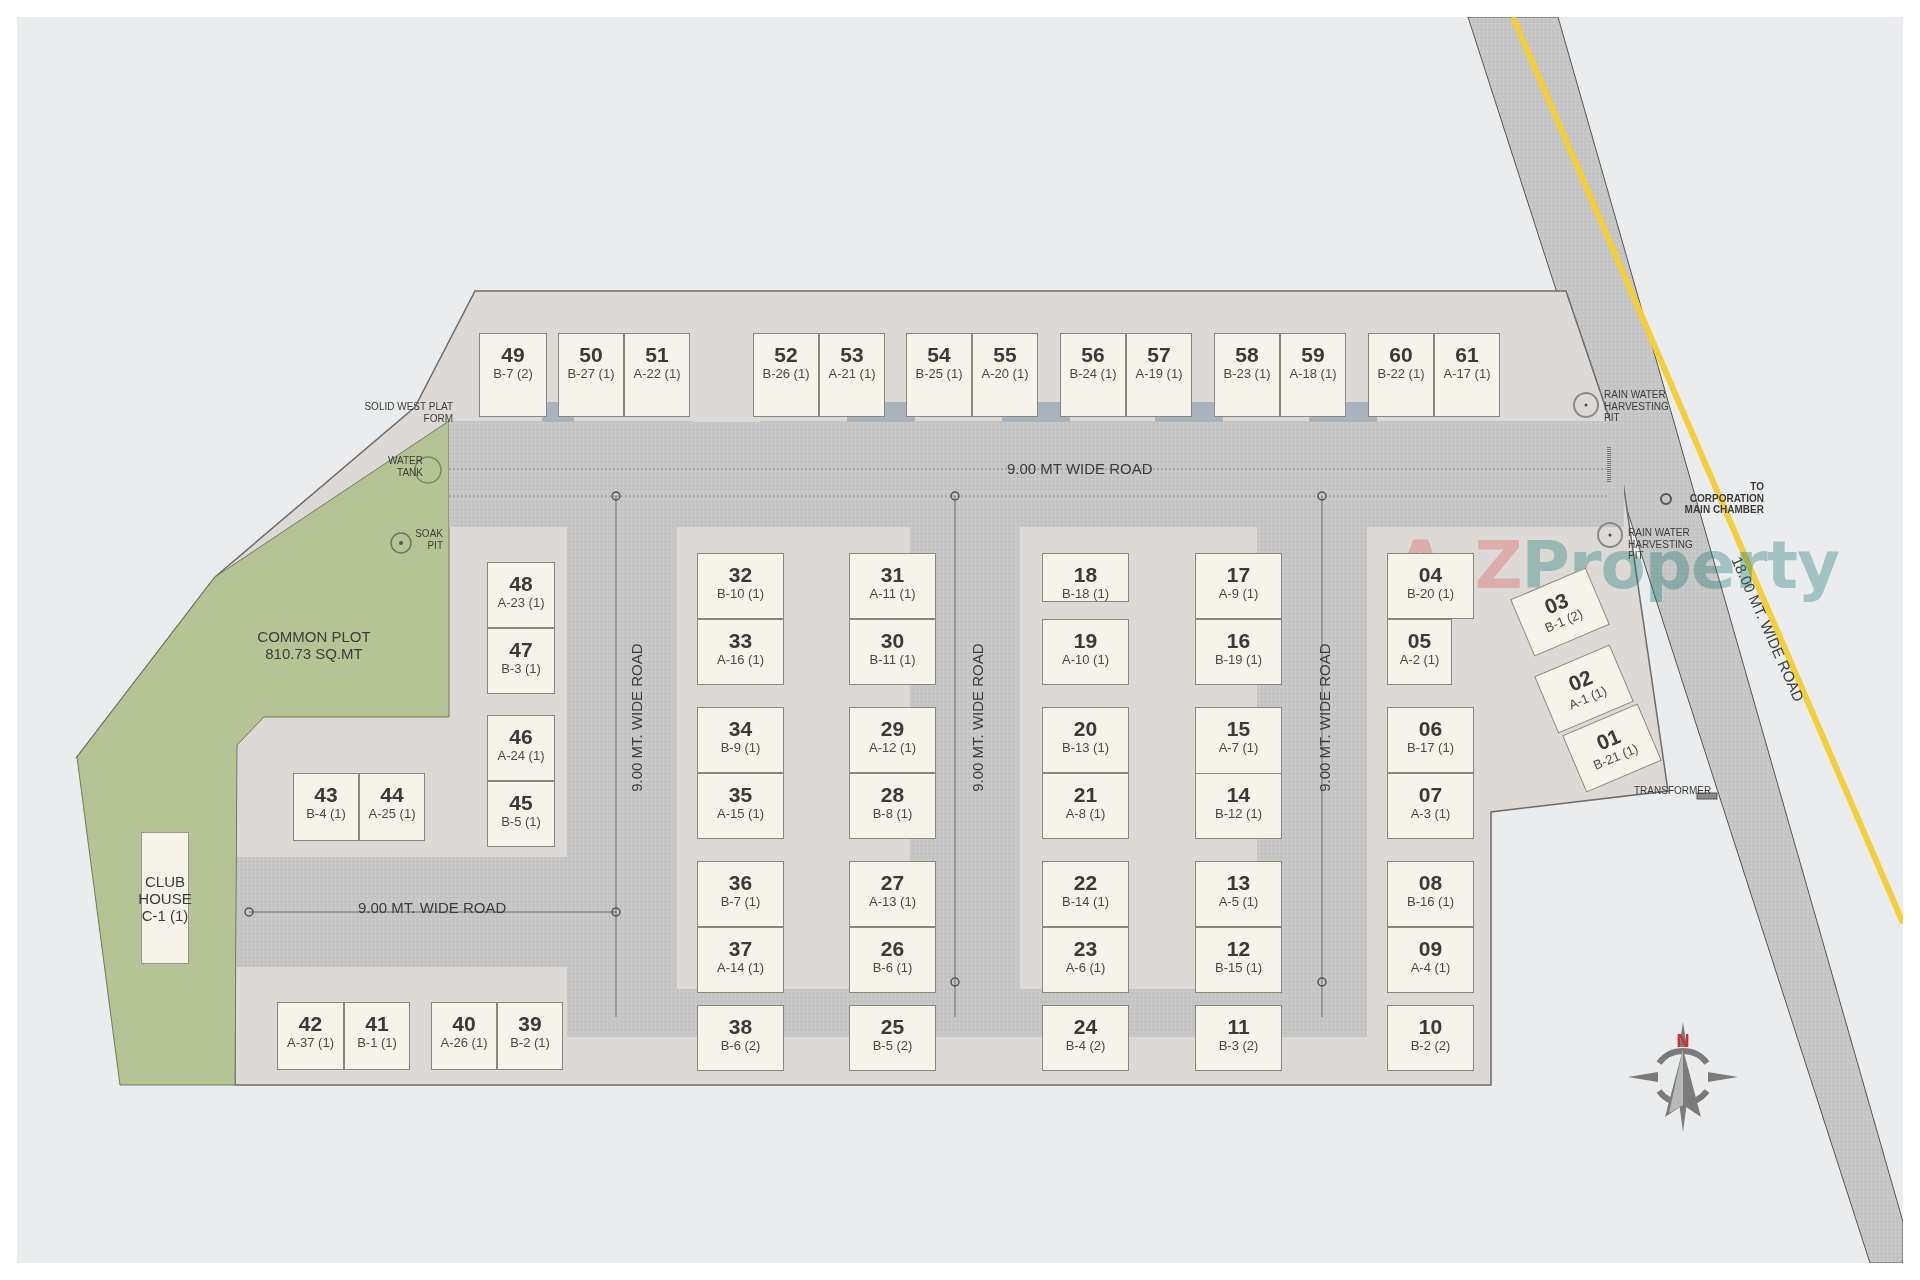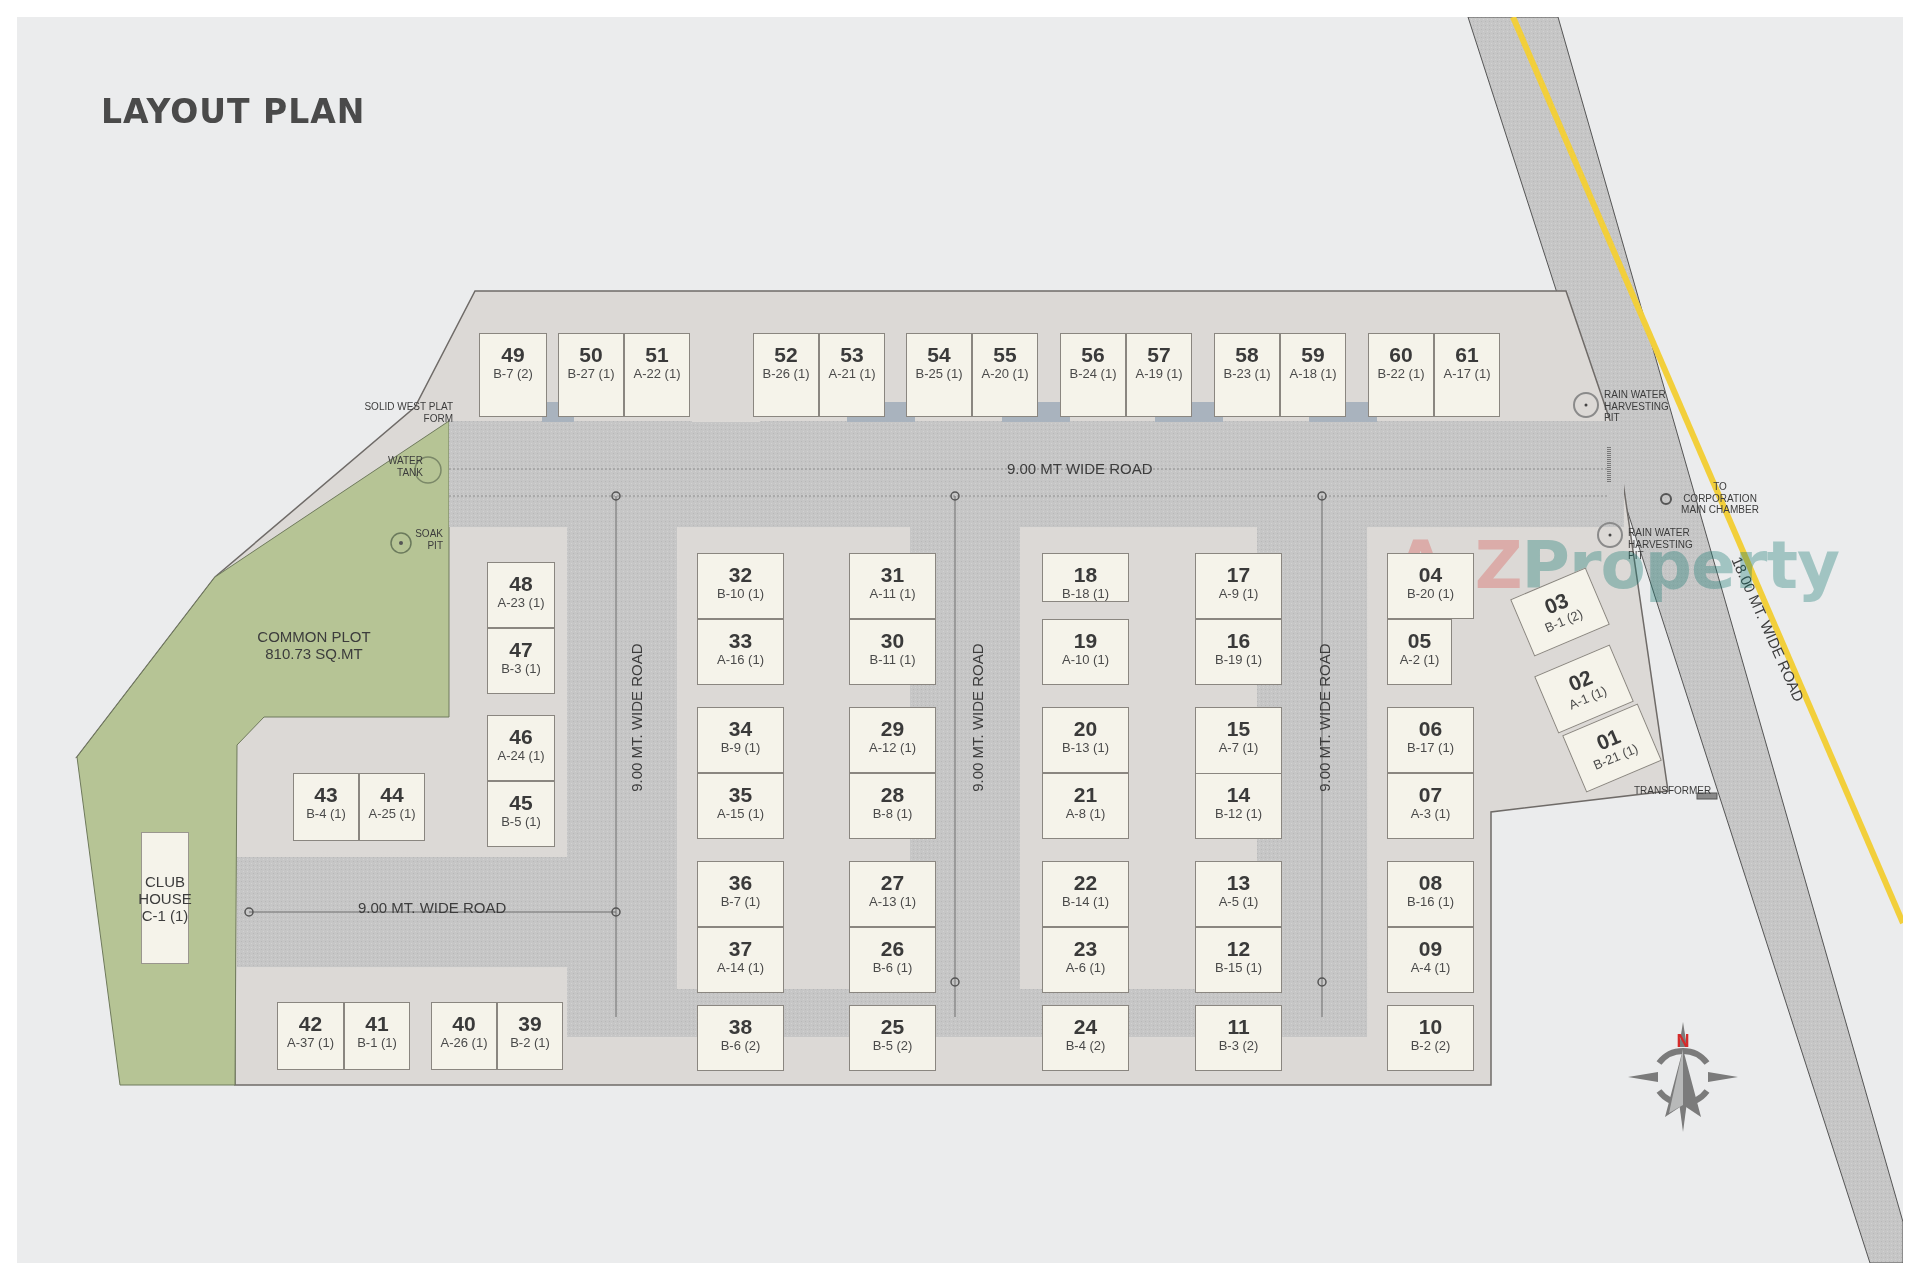--- a/index.html
+++ b/index.html
@@ -85,21 +85,20 @@
     <circle cx="1569" cy="388" r="12" fill="none" stroke="#8a8a8a" stroke-width="2"></circle>
     <circle cx="1569" cy="388" r="1.5" fill="#444"></circle>
     <circle cx="1593" cy="518" r="12" fill="none" stroke="#8a8a8a" stroke-width="2"></circle>
     <circle cx="1593" cy="518" r="1.5" fill="#444"></circle>
     <circle cx="1649" cy="482" r="5" fill="none" stroke="#555" stroke-width="2"></circle>
     <line x1="1592" y1="430" x2="1592" y2="465" stroke="#777" stroke-width="4" stroke-dasharray="1,1"></line>
 
     <rect x="1680" y="776" width="20" height="6" fill="#8a8a8a" stroke="#555" stroke-width="1"></rect>
   </svg>
 
-  <div class="abs title">LAYOUT PLAN</div>
 
   <div class="lbl road" style="left:990px; top:443px;">9.00 MT WIDE ROAD</div>
   <div class="lbl road vert" style="left:545px; top:692px; width:150px;">9.00 MT. WIDE ROAD</div>
   <div class="lbl road vert" style="left:886px; top:692px; width:150px;">9.00 MT. WIDE ROAD</div>
   <div class="lbl road vert" style="left:1233px; top:692px; width:150px;">9.00 MT. WIDE ROAD</div>
   <div class="lbl road" style="left:341px; top:882px;">9.00 MT. WIDE ROAD</div>
   <div class="lbl road" style="left:1727px; top:537px; transform:rotate(66deg); transform-origin:left top;">18.00 MT. WIDE ROAD</div>
 
   <div class="lbl sm" style="left:346px; top:384px; width:90px;">SOLID WEST PLAT FORM</div>
   <div class="lbl sm" style="left:364px; top:438px; width:42px;">WATER TANK</div>
@@ -109,21 +108,21 @@
     <div>810.73 SQ.MT</div>
   </div>
   <div class="club" style="left:124px; top:815px; width:48px; height:132px;">
     <div>
       <div>CLUB HOUSE</div>
       <div>C-1 (1)</div>
     </div>
   </div>
   <div class="lbl sm" style="left:1587px; top:372px; width:78px; text-align:left;">RAIN WATER HARVESTING PIT</div>
   <div class="lbl sm" style="left:1611px; top:510px; width:78px; text-align:left;">RAIN WATER HARVESTING PIT</div>
-  <div class="lbl sm" style="left:1659px; top:464px; width:88px; text-align:center;">TO CORPORATION MAIN CHAMBER</div>
+  <div class="lbl sm" style="left:1659px; top:464px; width:88px; text-align:right;font-weight:bold;">TO CORPORATION MAIN CHAMBER</div>
   <div class="lbl sm" style="left:1617px; top:768px;">TRANSFORMER</div>
 
   <div class="brand" style="left:1378px; top:510px;">
     <span style="color:#d9534f">A</span><span style="color:#3fa05a; font-size:44px">2</span><span style="color:#d9534f">Z</span><span style="color:#0f766e">Property</span>
   </div>
 
   <div class="plot" style="left:462px;top:316px;width:68px;height:84px">
       <span class="num">49</span>
       <span class="code">B-7 (2)</span>
     </div>

